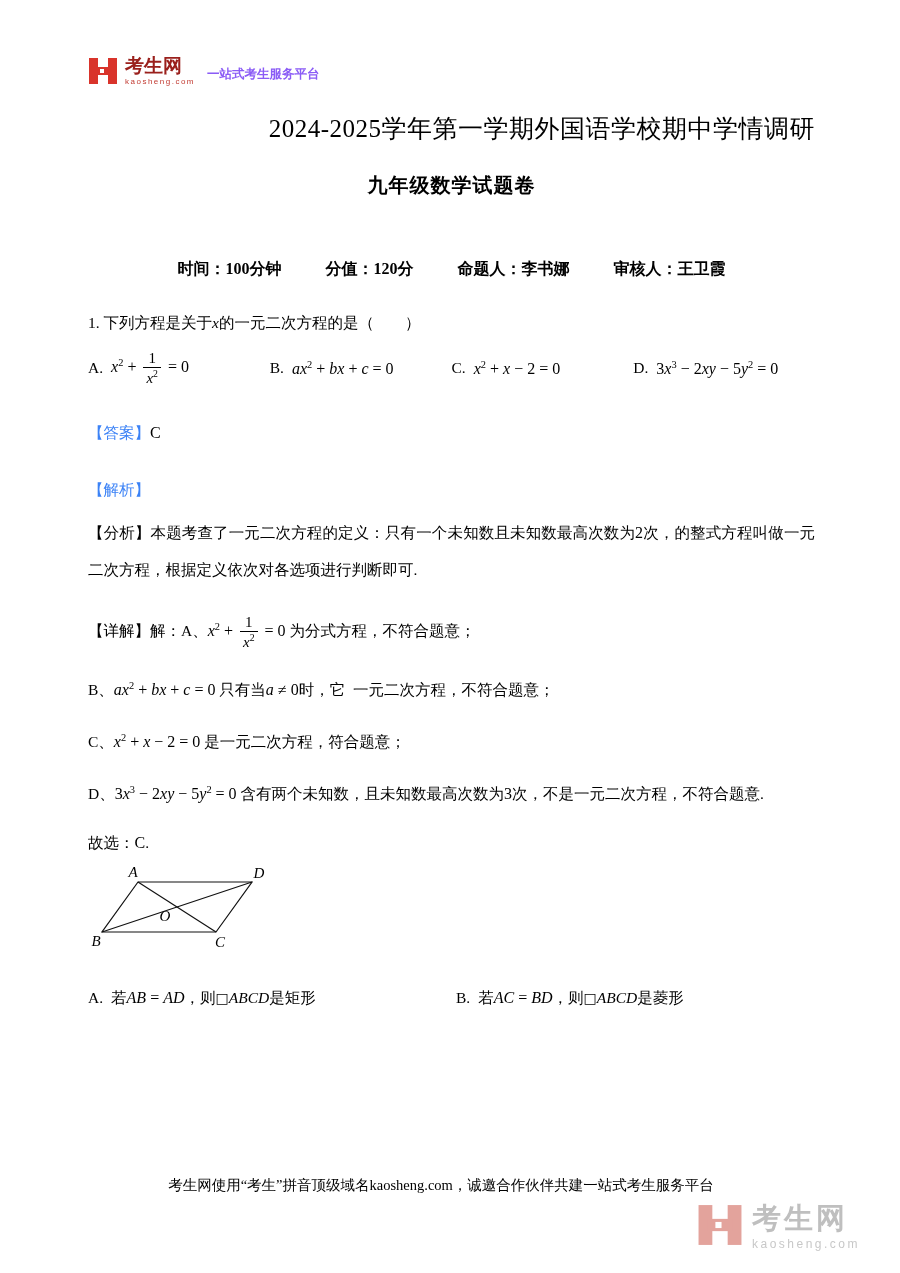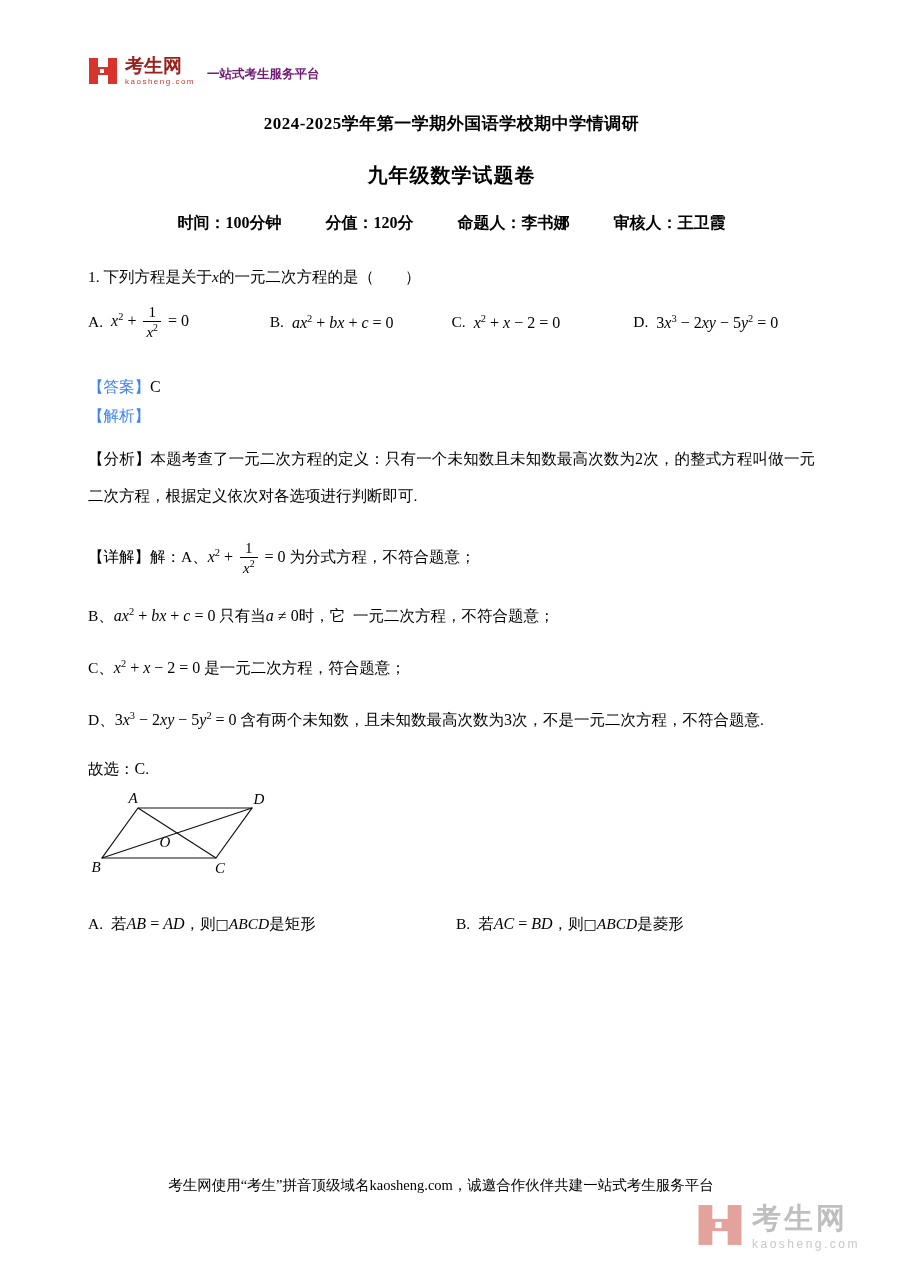--- a/index.html
+++ b/index.html
@@ -14,46 +14,46 @@
   }
   .page { position: relative; width: 900px; height: 941px; }
   .content { padding: 0 85px 0 88px; }
 
   
   .logo-row { display: flex; align-items: center; padding-top: 56px; }
   .logo-icon svg { display: block; }
   .brand-col { display: flex; flex-direction: column; margin-left: 7px; line-height: 1; }
   .brand { font-family: "Liberation Sans", sans-serif; font-weight: bold; font-size: 19px; color: #9a201c; }
   .brand-domain { font-family: "Liberation Sans", sans-serif; font-size: 8px; color: #c23b32; letter-spacing: 1.5px; margin-top: 3px; }
-  .tagline { font-family: "Liberation Sans", sans-serif; font-weight: bold; font-size: 12.5px; color: #701a75; margin-left: 12px; align-self: flex-end; margin-bottom: 3px; }
+  .tagline { font-family: "Liberation Sans", sans-serif; font-weight: bold; font-size: 12.5px; color: #8b5cf6; margin-left: 12px; align-self: flex-end; margin-bottom: 3px; }
 
-  .title { text-align: center; font-size: 17px; font-weight: bold; margin: 26px 0 0 0; letter-spacing: 0.5px; }
+  .title { text-align: right; font-size: 25px; font-weight: normal; margin: 26px 0 0 0; letter-spacing: 0.5px; }
   .subtitle { text-align: center; font-size: 20px; font-weight: bold; margin: 27px 0 0 0; letter-spacing: 1px; }
-  .meta { display: flex; justify-content: center; gap: 44px; font-weight: bold; font-size: 16px; margin-top: 24px; }
+  .meta { display: flex; justify-content: center; gap: 44px; font-weight: bold; font-size: 16px; margin-top: 60px; }
 
   .section-heading { font-weight: bold; font-size: 16.5px; margin-top: 38px; }
 
   .stem { margin-top: 33px; }
   .q2-stem { margin-top: 32px; }
 
   .options4 { display: flex; align-items: center; margin-top: 15px; }
   .options4 .opt { flex: 0 0 25%; display: flex; align-items: center; gap: 8px; }
   .opt-label { flex: none; }
 
   .math { font-family: "Liberation Serif", "DejaVu Serif", serif; font-size: 16px; }
   .v { font-style: italic; font-family: "Liberation Serif", serif; }
   sup { font-size: 0.65em; }
   .frac { display: inline-flex; flex-direction: column; align-items: center; vertical-align: middle; margin: 0 3px; line-height: 1.2; font-size: 15px; }
   .fn { border-bottom: 1px solid #000; padding: 0 5px; }
   .fd { padding: 0 2px; }
   .sq { font-family: "DejaVu Sans", sans-serif; font-size: 14px; }
 
   .answer-row { margin-top: 36px; }
   .blue { color: #3b82f6; }
-  .analysis-row { margin-top: 8px; }
+  .analysis-row { margin-top: 36px; }
   .para { margin: 14px 0 0 0; line-height: 2.3; text-align: justify; }
   .detail { margin: 26px 0 0 0; line-height: 1.6; }
   .conclusion { margin: 26px 0 0 0; }
 
   .pgram { margin: 12px 0 0 2px; }
   .pgram svg text { font-family: "Liberation Serif", serif; font-style: italic; font-size: 15px; fill: #000; }
 
   .options2 { display: flex; margin-top: 26px; }
   .options2 .opt { display: flex; align-items: baseline; gap: 8px; }
   .options2 .opt-a { flex: 0 0 368px; }

